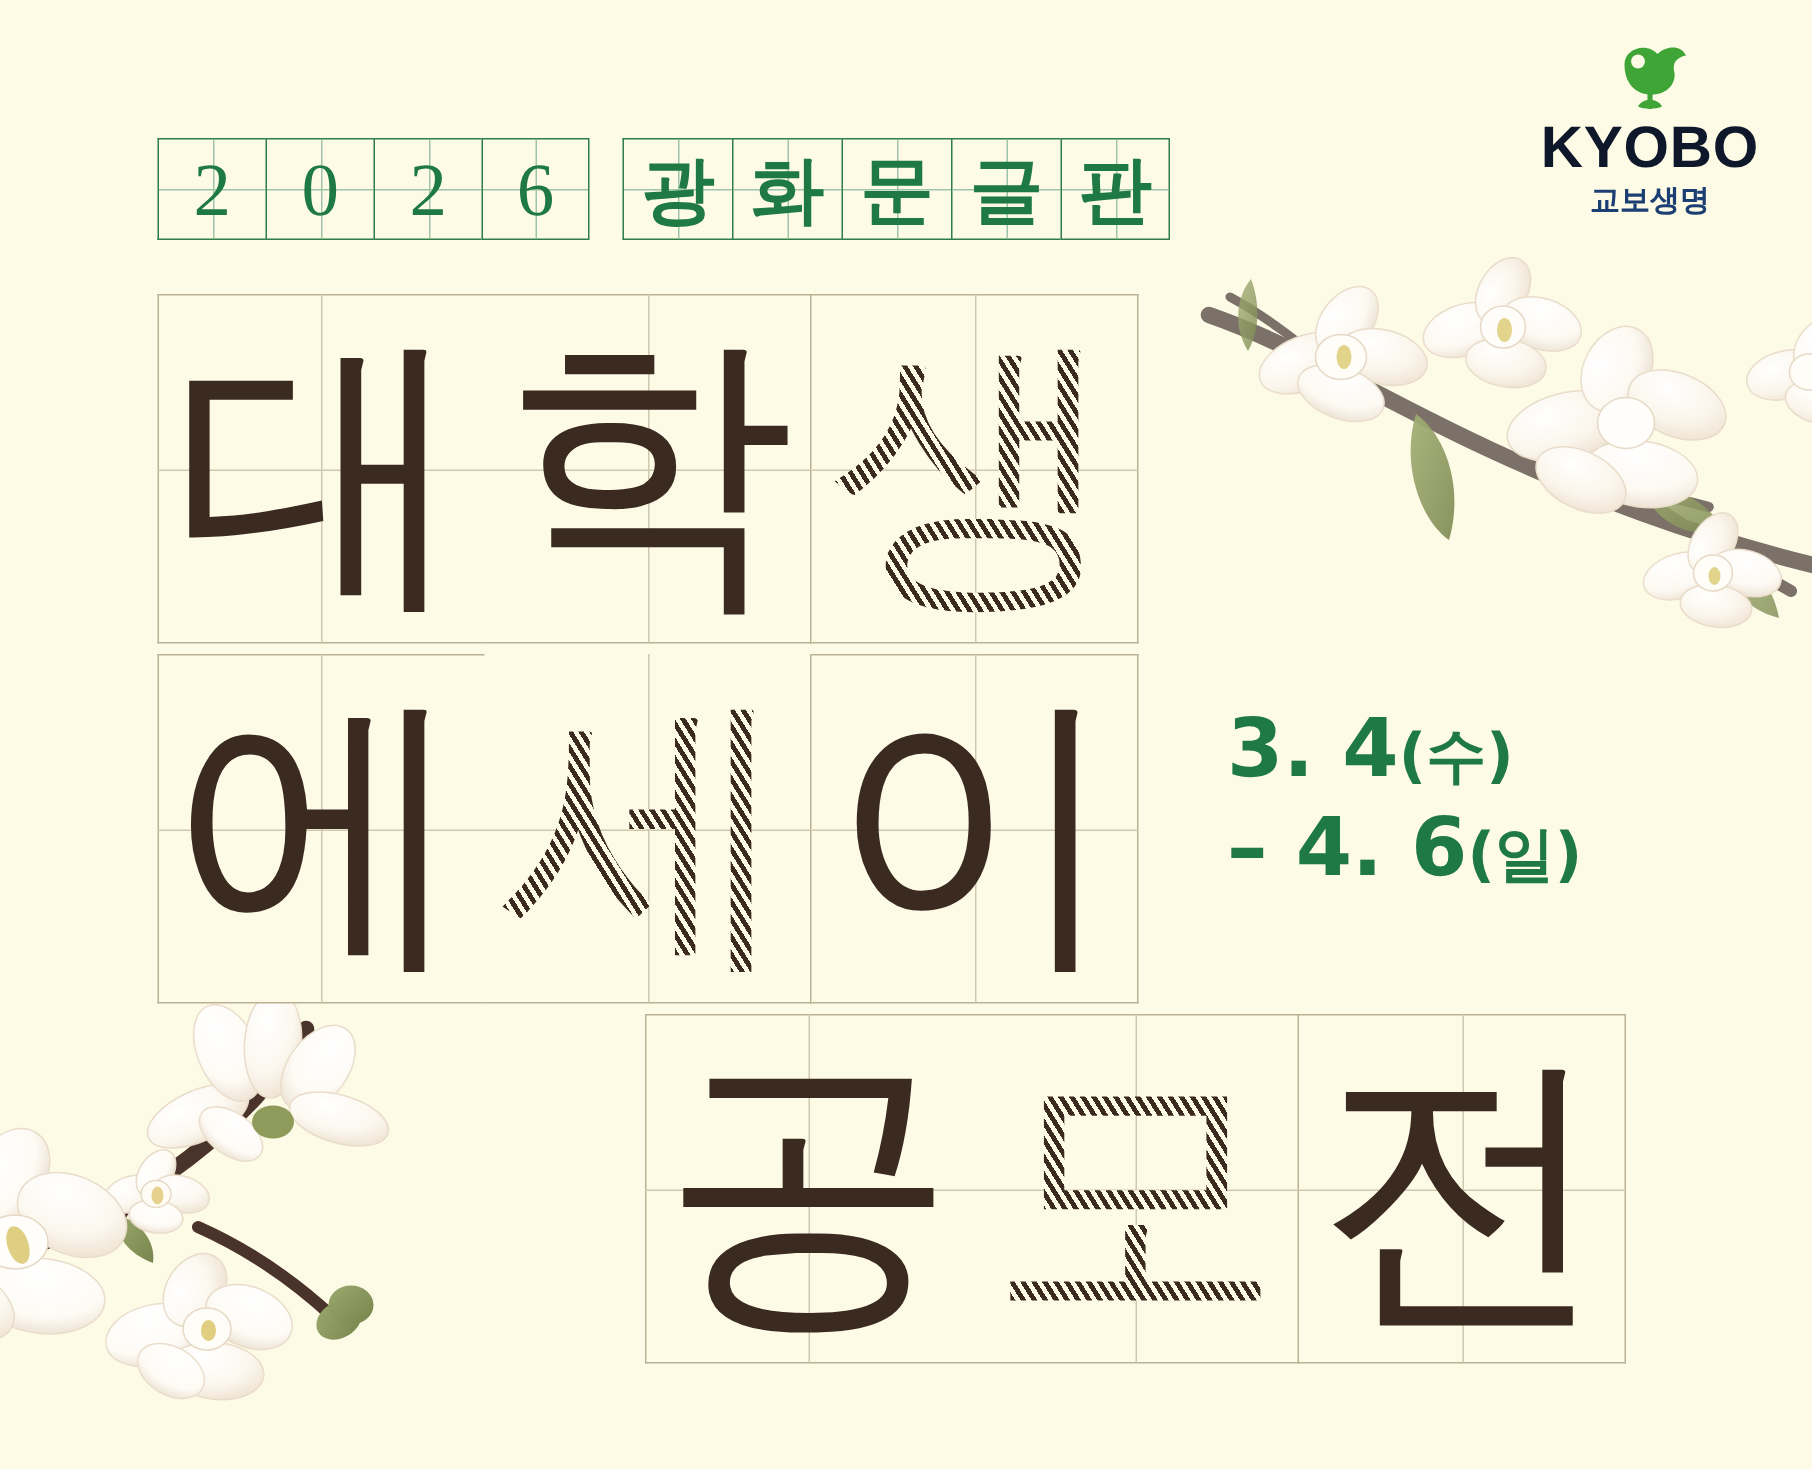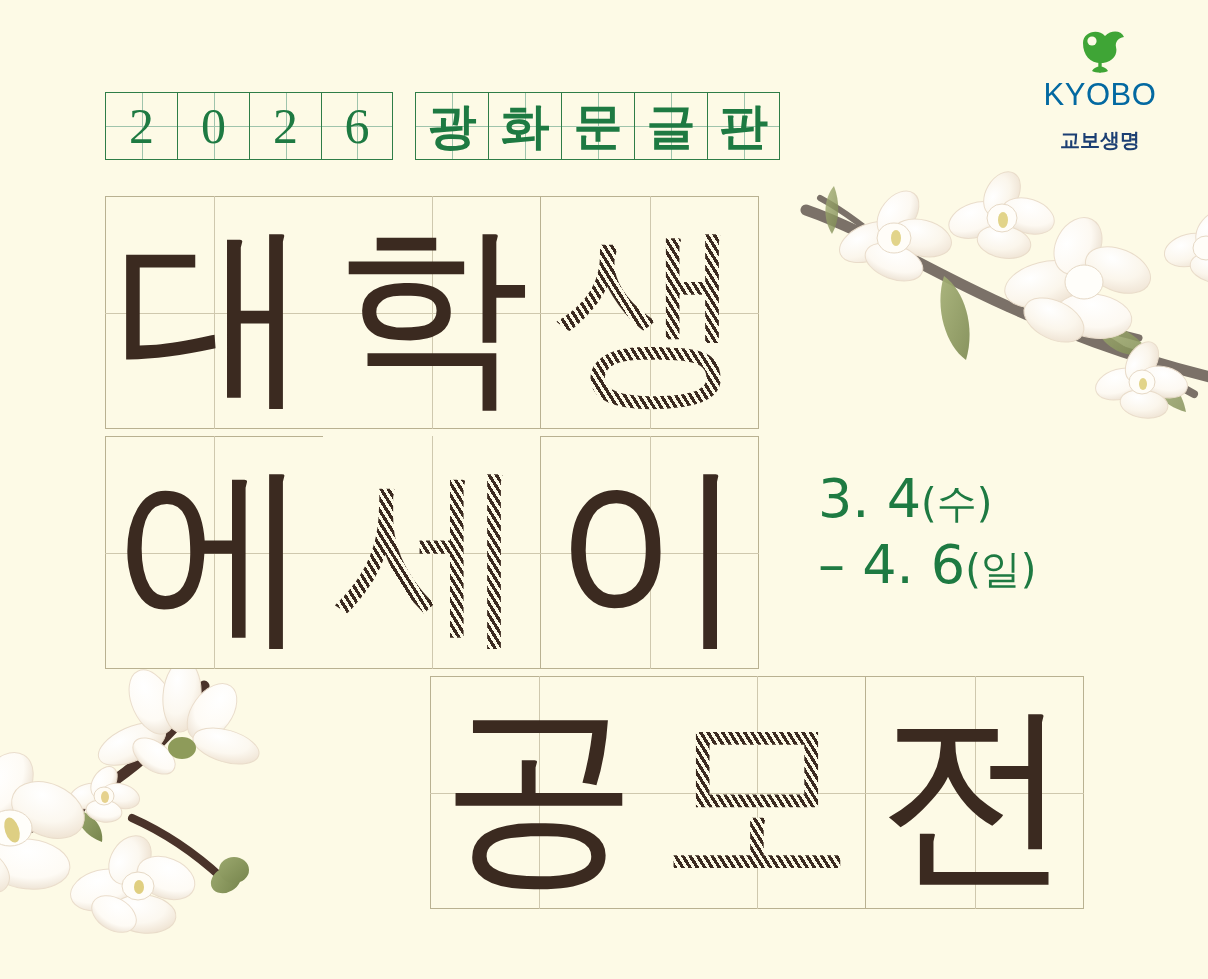--- a/index.html
+++ b/index.html
@@ -24,26 +24,26 @@
   #flowers-bottom-left{left:-18px;top:668px;width:330px;height:315px;}
 
   
   #kyobo-logo{
     position:absolute;right:22px;top:26px;
     width:172px;text-align:center;
     font-family:"Liberation Sans", sans-serif;
   }
   #kyobo-logo .bird{height:52px;display:flex;align-items:flex-end;justify-content:center;}
   #kyobo-logo .wordmark{
-    color:#0369a1;font-weight:normal;font-size:31px;letter-spacing:0.5px;
+    color:#0f172a;font-weight:bold;font-size:39px;letter-spacing:0.5px;
     line-height:0.95;margin-top:2px;
   }
   #kyobo-logo .sub{
     color:#1C3F73;font-weight:bold;font-size:20px;letter-spacing:0px;
-    margin-top:18px;
+    margin-top:3px;
   }
 
   
   .strip{position:absolute;display:flex;}
   .strip .cell{
     position:relative;
     border:1.4px solid #2F7D47;
     border-right-width:0;
     box-sizing:border-box;
     display:flex;align-items:center;justify-content:center;
@@ -102,21 +102,21 @@
 
   #row-1{left:105px;top:196px;}
   #row-2{left:105px;top:436px;}
   #row-3{left:430px;top:676px;}
 
   
   #date-block{
     position:absolute;left:818px;top:466px;
     color:#1E7A42;
     font-family:"DejaVu Sans", sans-serif;
-    font-weight:normal;
+    font-weight:bold;
     line-height:1.22;
     letter-spacing:0px;
   }
   #date-block .dline{font-size:54px;white-space:nowrap;}
   #date-block .dow{font-size:40px;}
 </style>
 </head>
 <body>
 
 <div class="poster">

